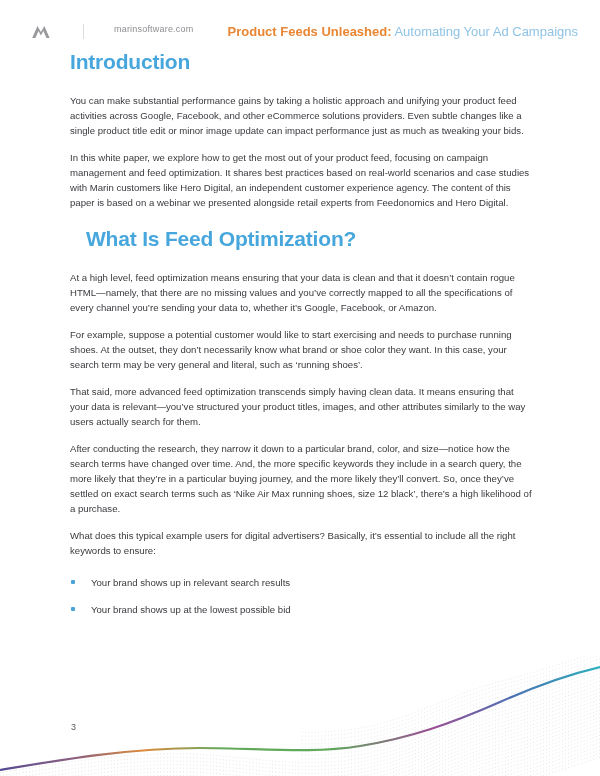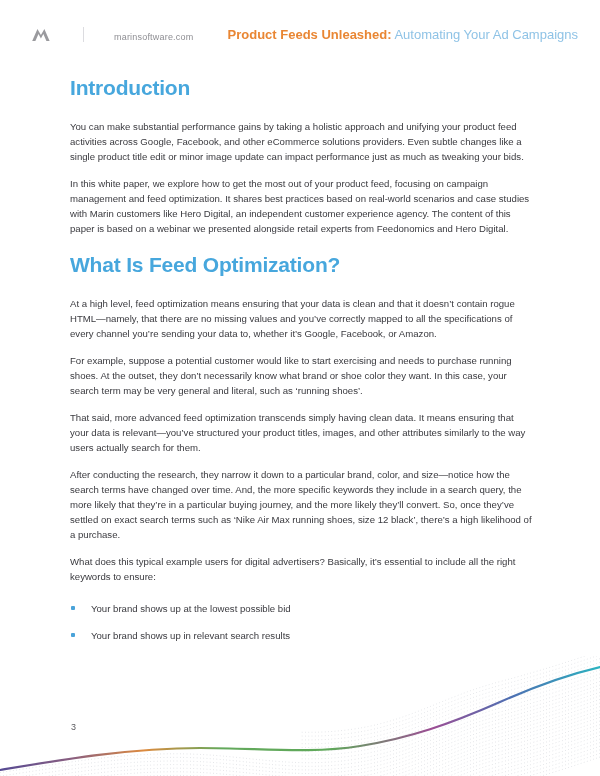--- a/index.html
+++ b/index.html
@@ -12,21 +12,21 @@
     overflow: hidden;
     font-family: "Liberation Sans", sans-serif;
     color: #3a3a3f;
   }
   
   .header {
     position: absolute;
     top: 24px; left: 32px; right: 22px;
     height: 18px;
     display: flex;
-    align-items: flex-end;
+    align-items: flex-start;
     gap: 21px;
   }
   .logo-mark { width: 21px; height: 15px; flex: 0 0 auto; }
   .header-divider {
     width: 1px; height: 15px;
     background: #dcdce0;
     margin: 0 9px 0 9px;
   }
   .site-url {
     font-size: 9px;
@@ -36,30 +36,30 @@
   .doc-title {
     margin-left: auto;
     font-size: 13px;
     white-space: nowrap;
   }
   .doc-title .bold-part { color: #e98633; font-weight: bold; }
   .doc-title .light-part { color: #8fc3e6; }
   
   .content {
     position: absolute;
-    top: 56px; left: 70px; right: 68px;
+    top: 30px; left: 70px; right: 68px;
   }
   h1.section-heading {
     font-size: 21px;
     font-weight: bold;
     color: #47a7dd;
     letter-spacing: -0.2px;
     margin: 20px 0 19px 0;
   }
-  h1.second { margin-top: 17px; }
+  h1.second { margin-top: 17px; margin-left: 16px; }
   p.body-par {
     font-size: 9.6px;
     line-height: 15px;
     margin: 0 0 12px 0;
     color: #3a3a3f;
   }
   ul.bullet-list {
     list-style: none;
     margin-top: 17px;
   }
@@ -113,22 +113,22 @@
     <p class="body-par">In this white paper, we explore how to get the most out of your product feed, focusing on campaign management and feed optimization. It shares best practices based on real-world scenarios and case studies with Marin customers like Hero Digital, an independent customer experience agency. The content of this paper is based on a webinar we presented alongside retail experts from Feedonomics and Hero Digital.</p>
 
     <h1 class="section-heading second">What Is Feed Optimization?</h1>
     <p class="body-par">At a high level, feed optimization means ensuring that your data is clean and that it doesn’t contain rogue HTML—namely, that there are no missing values and you’ve correctly mapped to all the specifications of every channel you’re sending your data to, whether it’s Google, Facebook, or Amazon.</p>
     <p class="body-par">For example, suppose a potential customer would like to start exercising and needs to purchase running shoes. At the outset, they don’t necessarily know what brand or shoe color they want. In this case, your search term may be very general and literal, such as ‘running shoes’.</p>
     <p class="body-par">That said, more advanced feed optimization transcends simply having clean data. It means ensuring that your data is relevant—you’ve structured your product titles, images, and other attributes similarly to the way users actually search for them.</p>
     <p class="body-par">After conducting the research, they narrow it down to a particular brand, color, and size—notice how the search terms have changed over time. And, the more specific keywords they include in a search query, the more likely that they’re in a particular buying journey, and the more likely they’ll convert. So, once they’ve settled on exact search terms such as ‘Nike Air Max running shoes, size 12 black’, there’s a high likelihood of a purchase.</p>
     <p class="body-par">What does this typical example users for digital advertisers? Basically, it’s essential to include all the right keywords to ensure:</p>
 
     <ul class="bullet-list">
+      <li><span class="bullet-dot"></span><span>Your brand shows up in relevant search results</span></li>
       <li><span class="bullet-dot"></span><span>Your brand shows up at the lowest possible bid</span></li>
-      <li><span class="bullet-dot"></span><span>Your brand shows up in relevant search results</span></li>
     </ul>
 
   </div>
 
   <span class="page-number">3</span>
 
   <div class="wave-wrap">
     <svg id="wave-svg" width="600" height="120" viewBox="0 0 600 120">
       <defs>
         <linearGradient id="wave-grad" x1="0" y1="0" x2="1" y2="0">

